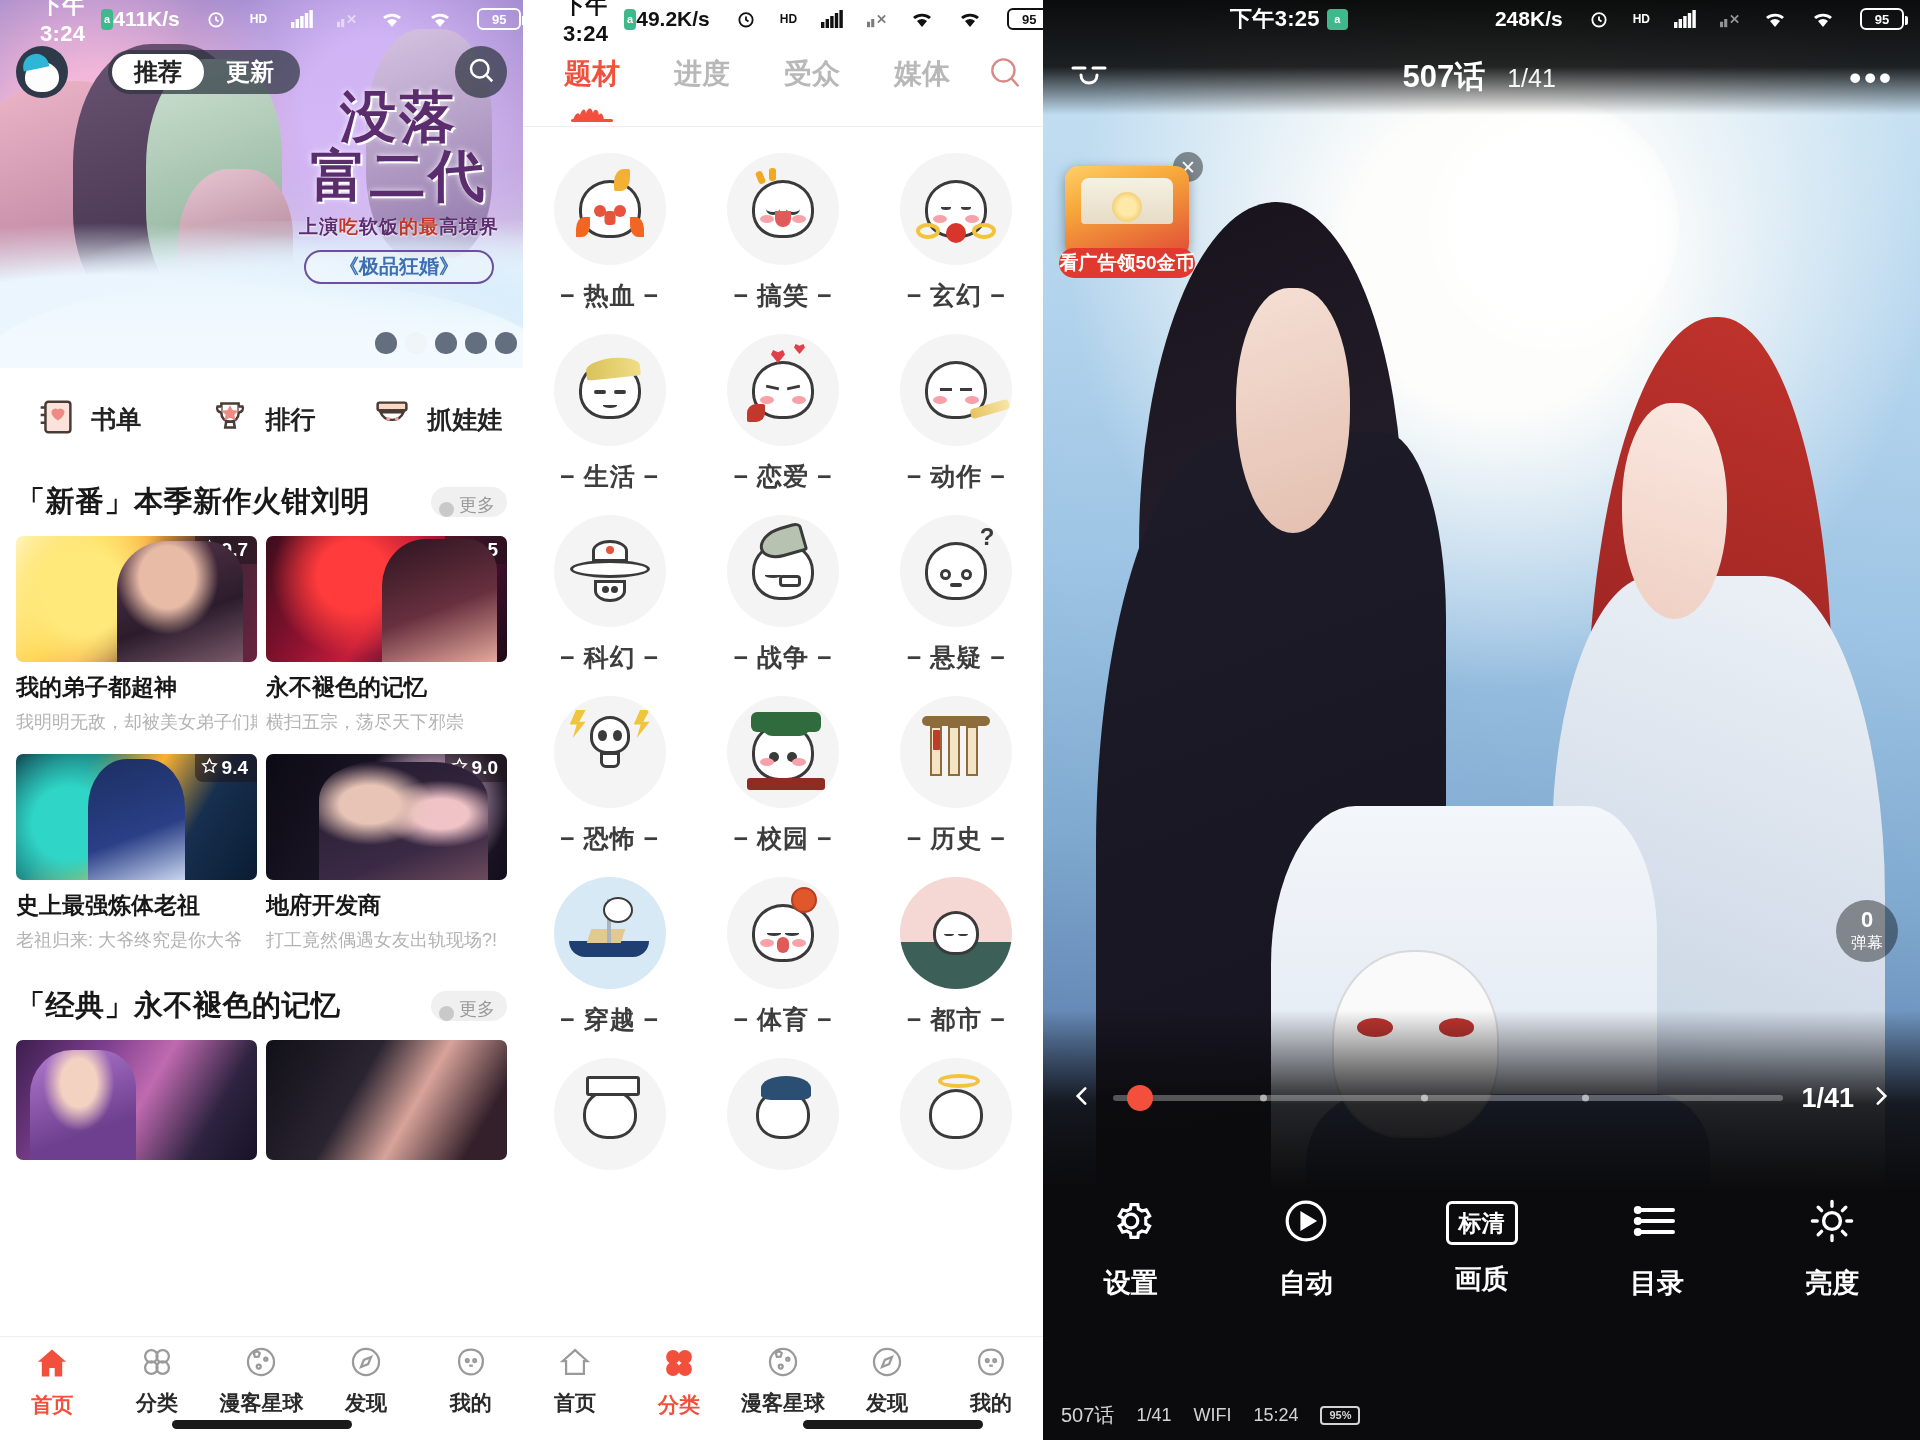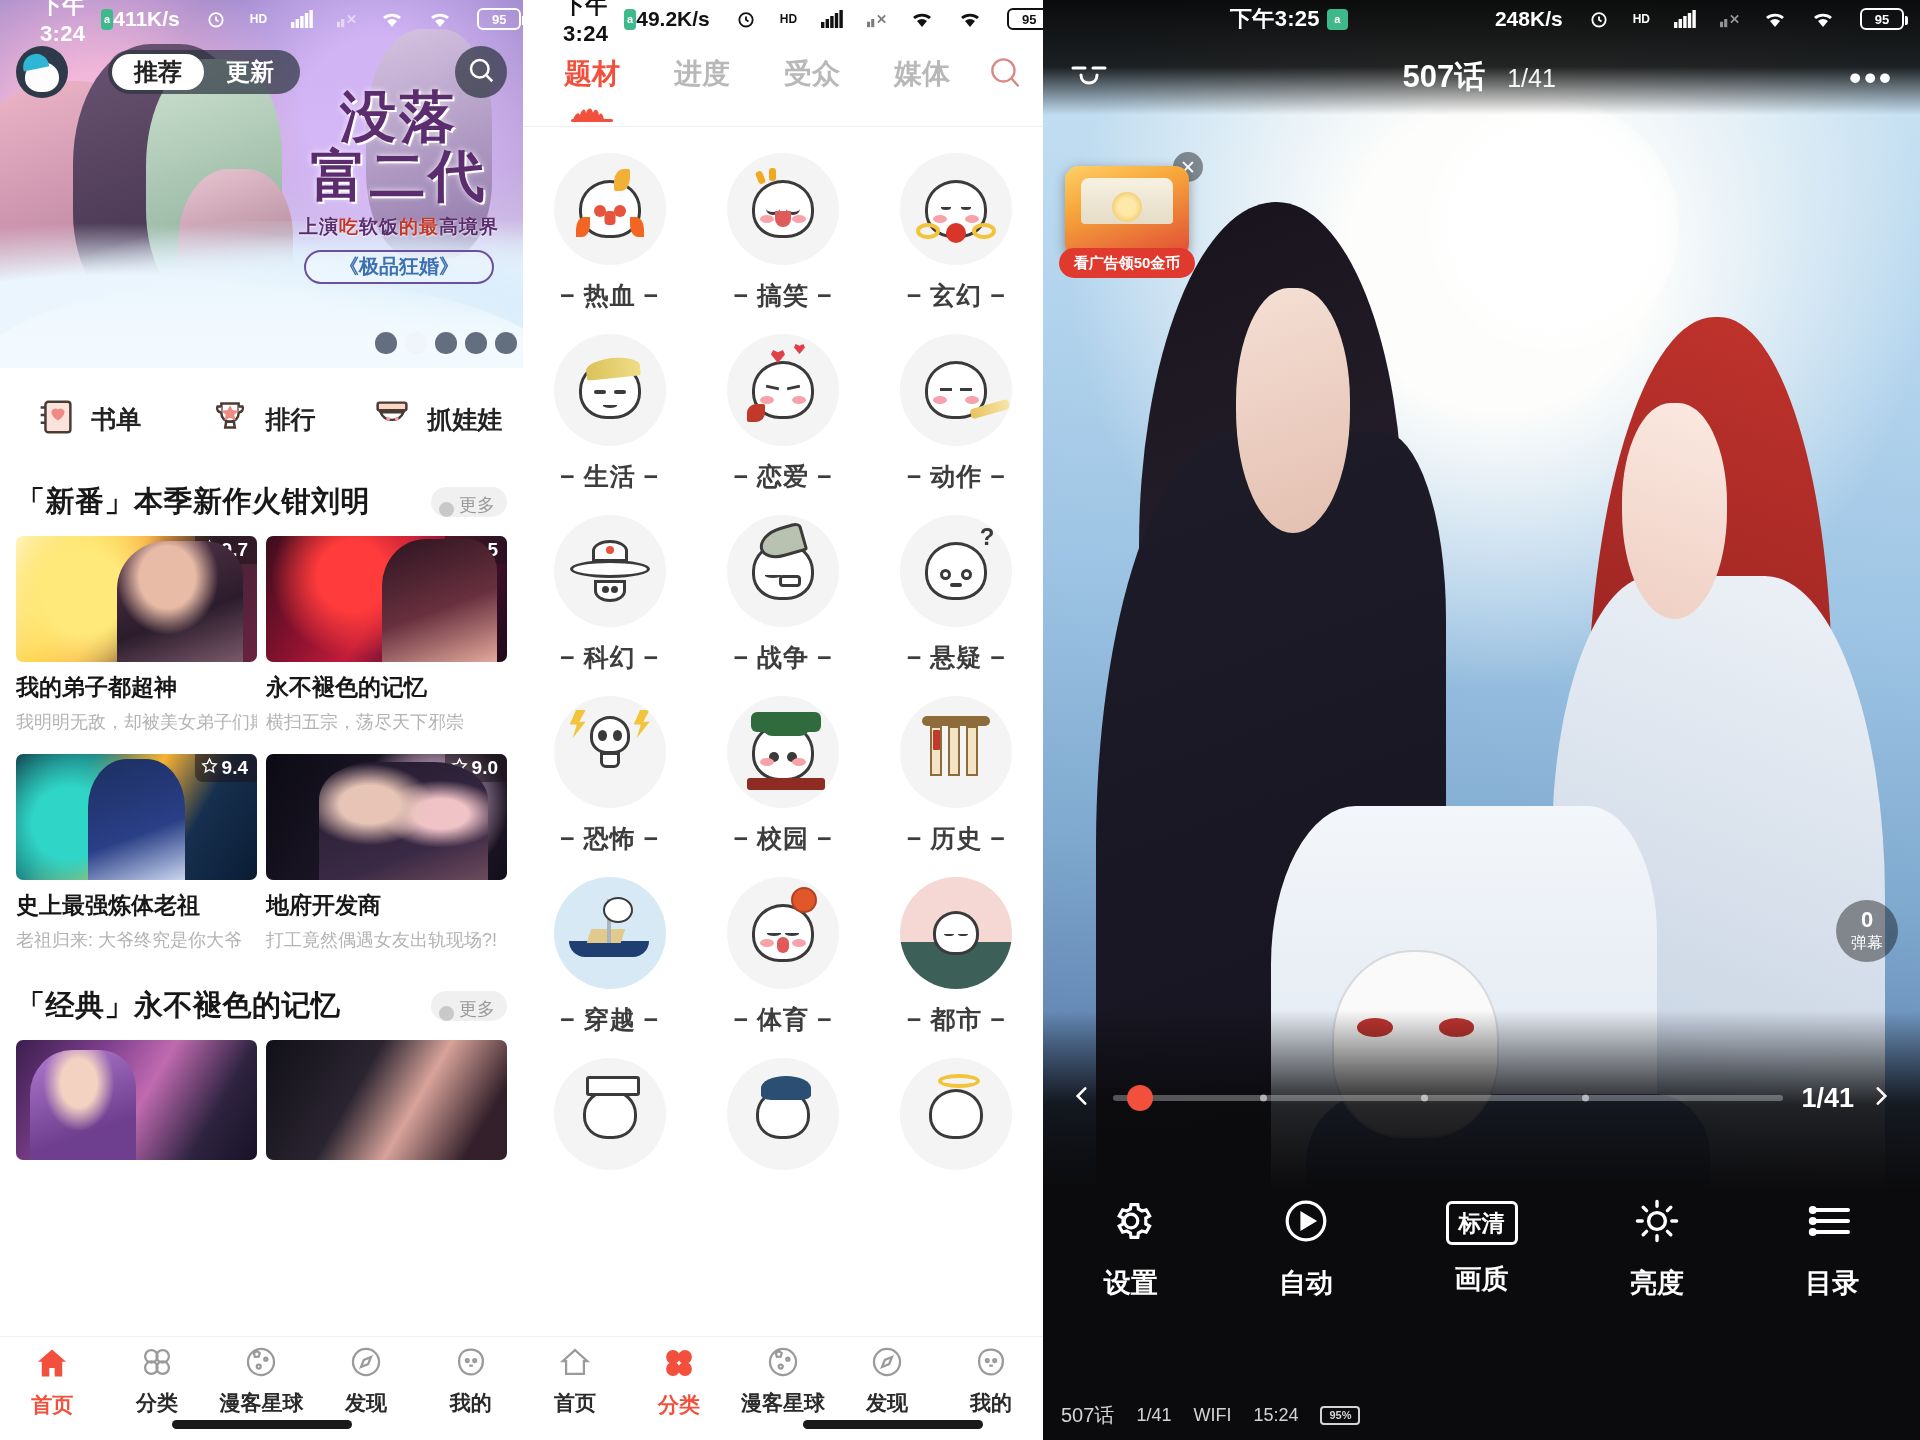--- a/index.html
+++ b/index.html
@@ -148,21 +148,21 @@
   .p3-nav { position:absolute; top:40px; left:0; width:877px; height:74px; display:flex; align-items:center; padding:0 26px; color:#fff; z-index:22; }
   .p3-ep { font-size:31px; font-weight:bold; }
   .p3-pg { font-size:25px; margin-left:22px; opacity:.95; }
   .p3-center { flex:1; display:flex; align-items:baseline; justify-content:center; }
   .p3-more { font-size:34px; letter-spacing:3px; font-weight:bold; }
 
   .ad { position:absolute; left:22px; top:166px; width:124px; z-index:25; }
   .ad-box { width:124px; height:92px; border-radius:14px; background:linear-gradient(160deg,#ffcf6a 0%,#f7a83a 34%,#e04a36 100%); position:relative; box-shadow:0 3px 12px rgba(0,0,0,.35); overflow:hidden; }
   .ad-box:before { content:""; position:absolute; left:16px; top:12px; right:16px; height:46px; background:linear-gradient(180deg,#f7f1e2,#e6dcc6); border-radius:8px 8px 4px 4px;}
   .ad-box:after { content:""; position:absolute; left:50%; top:26px; transform:translateX(-50%); width:30px; height:30px; border-radius:50%; background:radial-gradient(circle,#ffe9a8 0 40%, #e9b84a 100%); }
-  .ad-lbl { margin-top:-10px; width:136px; margin-left:-6px; height:30px; border-radius:15px; background:#e03a2f; color:#fff; font-size:15px; display:flex; align-items:center; justify-content:center; font-weight:bold; position:relative; z-index:2;}
+  .ad-lbl { margin-top:-10px; width:136px; margin-left:-6px; height:30px; border-radius:15px; background:#e03a2f; color:#fff; font-size:19px; display:flex; align-items:center; justify-content:center; font-weight:bold; position:relative; z-index:2;}
   .ad-close { position:absolute; right:-14px; top:-14px; width:30px; height:30px; border-radius:50%; background:rgba(0,0,0,.42); display:flex; align-items:center; justify-content:center; color:#fff; font-size:19px; }
 
   .danmu { position:absolute; right:22px; top:900px; width:62px; height:62px; border-radius:50%; background:rgba(0,0,0,.4); color:#fff; display:flex; flex-direction:column; align-items:center; justify-content:center; z-index:25; }
   .danmu .n { font-size:22px; font-weight:bold; line-height:1; }
   .danmu .t { font-size:16px; margin-top:2px; }
 
   .p3-bottom { position:absolute; left:0; bottom:0; width:877px; height:430px; background:linear-gradient(180deg, rgba(10,10,12,0) 0%, rgba(10,10,12,.88) 22%, #0b0b0d 42%); z-index:20; }
   .p3-slider { position:absolute; left:0; bottom:310px; width:877px; height:64px; display:flex; align-items:center; padding:0 26px; color:#fff; z-index:24; }
   .sl-track { flex:1; height:6px; background:rgba(255,255,255,.3); border-radius:3px; margin:0 18px; position:relative; }
   .sl-dot { position:absolute; left:4%; top:50%; transform:translate(-50%,-50%); width:26px; height:26px; border-radius:50%; background:#f2503c; }
@@ -879,34 +879,34 @@
               <circle cx="12" cy="12" r="9.4"></circle>
               <path d="M10 8.4l6 3.6-6 3.6z" fill="#fff"></path>
             </svg></span>
         <span class="tl">自动</span>
       </div>
       <div class="tool">
         <span class="qual">标清</span>
         <span class="tl">画质</span>
       </div>
       <div class="tool">
-        <span><svg width="48" height="48" viewBox="0 0 24 24" fill="none" stroke="#fff" stroke-width="1.7" stroke-linecap="round">
-              <circle cx="12" cy="12" r="4.2"></circle>
-              <path d="M12 2.2v2.4M12 19.4v2.4M2.2 12h2.4M19.4 12h2.4M5.1 5.1l1.7 1.7M17.2 17.2l1.7 1.7M18.9 5.1l-1.7 1.7M6.8 17.2l-1.7 1.7"></path>
-            </svg></span>
-        <span class="tl">亮度</span>
-      </div>
-      <div class="tool">
         <span><svg width="48" height="48" viewBox="0 0 24 24" fill="none" stroke="#fff" stroke-width="2" stroke-linecap="round">
               <path d="M4 6.5h16M4 12h16M4 17.5h16"></path>
               <circle cx="2.4" cy="6.5" r="1"></circle>
               <circle cx="2.4" cy="12" r="1"></circle>
               <circle cx="2.4" cy="17.5" r="1"></circle>
             </svg></span>
         <span class="tl">目录</span>
+      </div>
+      <div class="tool">
+        <span><svg width="48" height="48" viewBox="0 0 24 24" fill="none" stroke="#fff" stroke-width="1.7" stroke-linecap="round">
+              <circle cx="12" cy="12" r="4.2"></circle>
+              <path d="M12 2.2v2.4M12 19.4v2.4M2.2 12h2.4M19.4 12h2.4M5.1 5.1l1.7 1.7M17.2 17.2l1.7 1.7M18.9 5.1l-1.7 1.7M6.8 17.2l-1.7 1.7"></path>
+            </svg></span>
+        <span class="tl">亮度</span>
       </div>
     </div>
 
     <div class="p3-foot">
       <span>507话</span>
       <span class="sm">1/41</span>
       <span class="sm">WIFI</span>
       <span class="sm">15:24</span>
       <span class="foot-batt">95%</span>
     </div>

